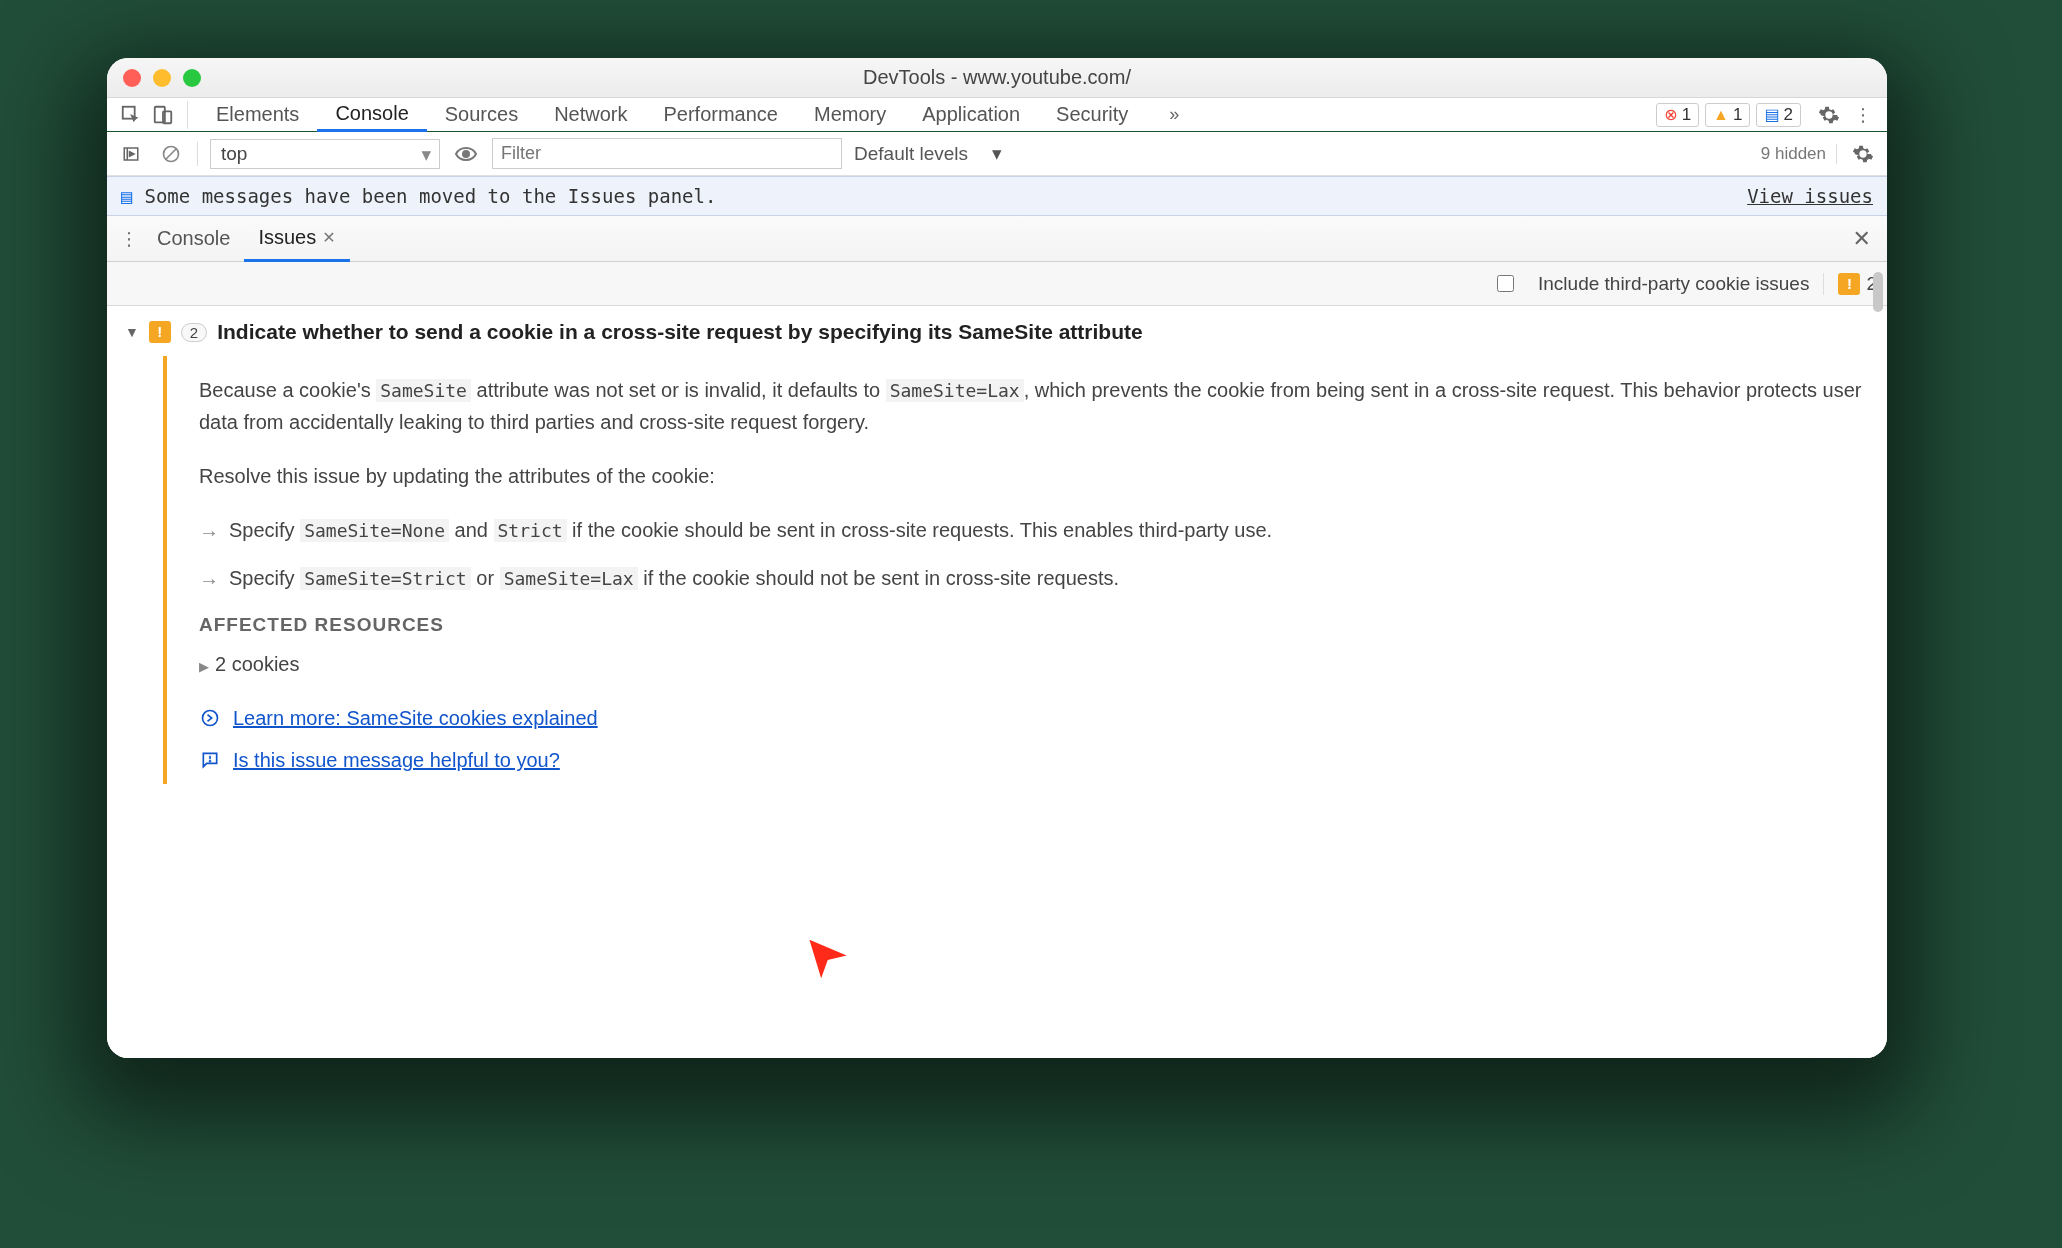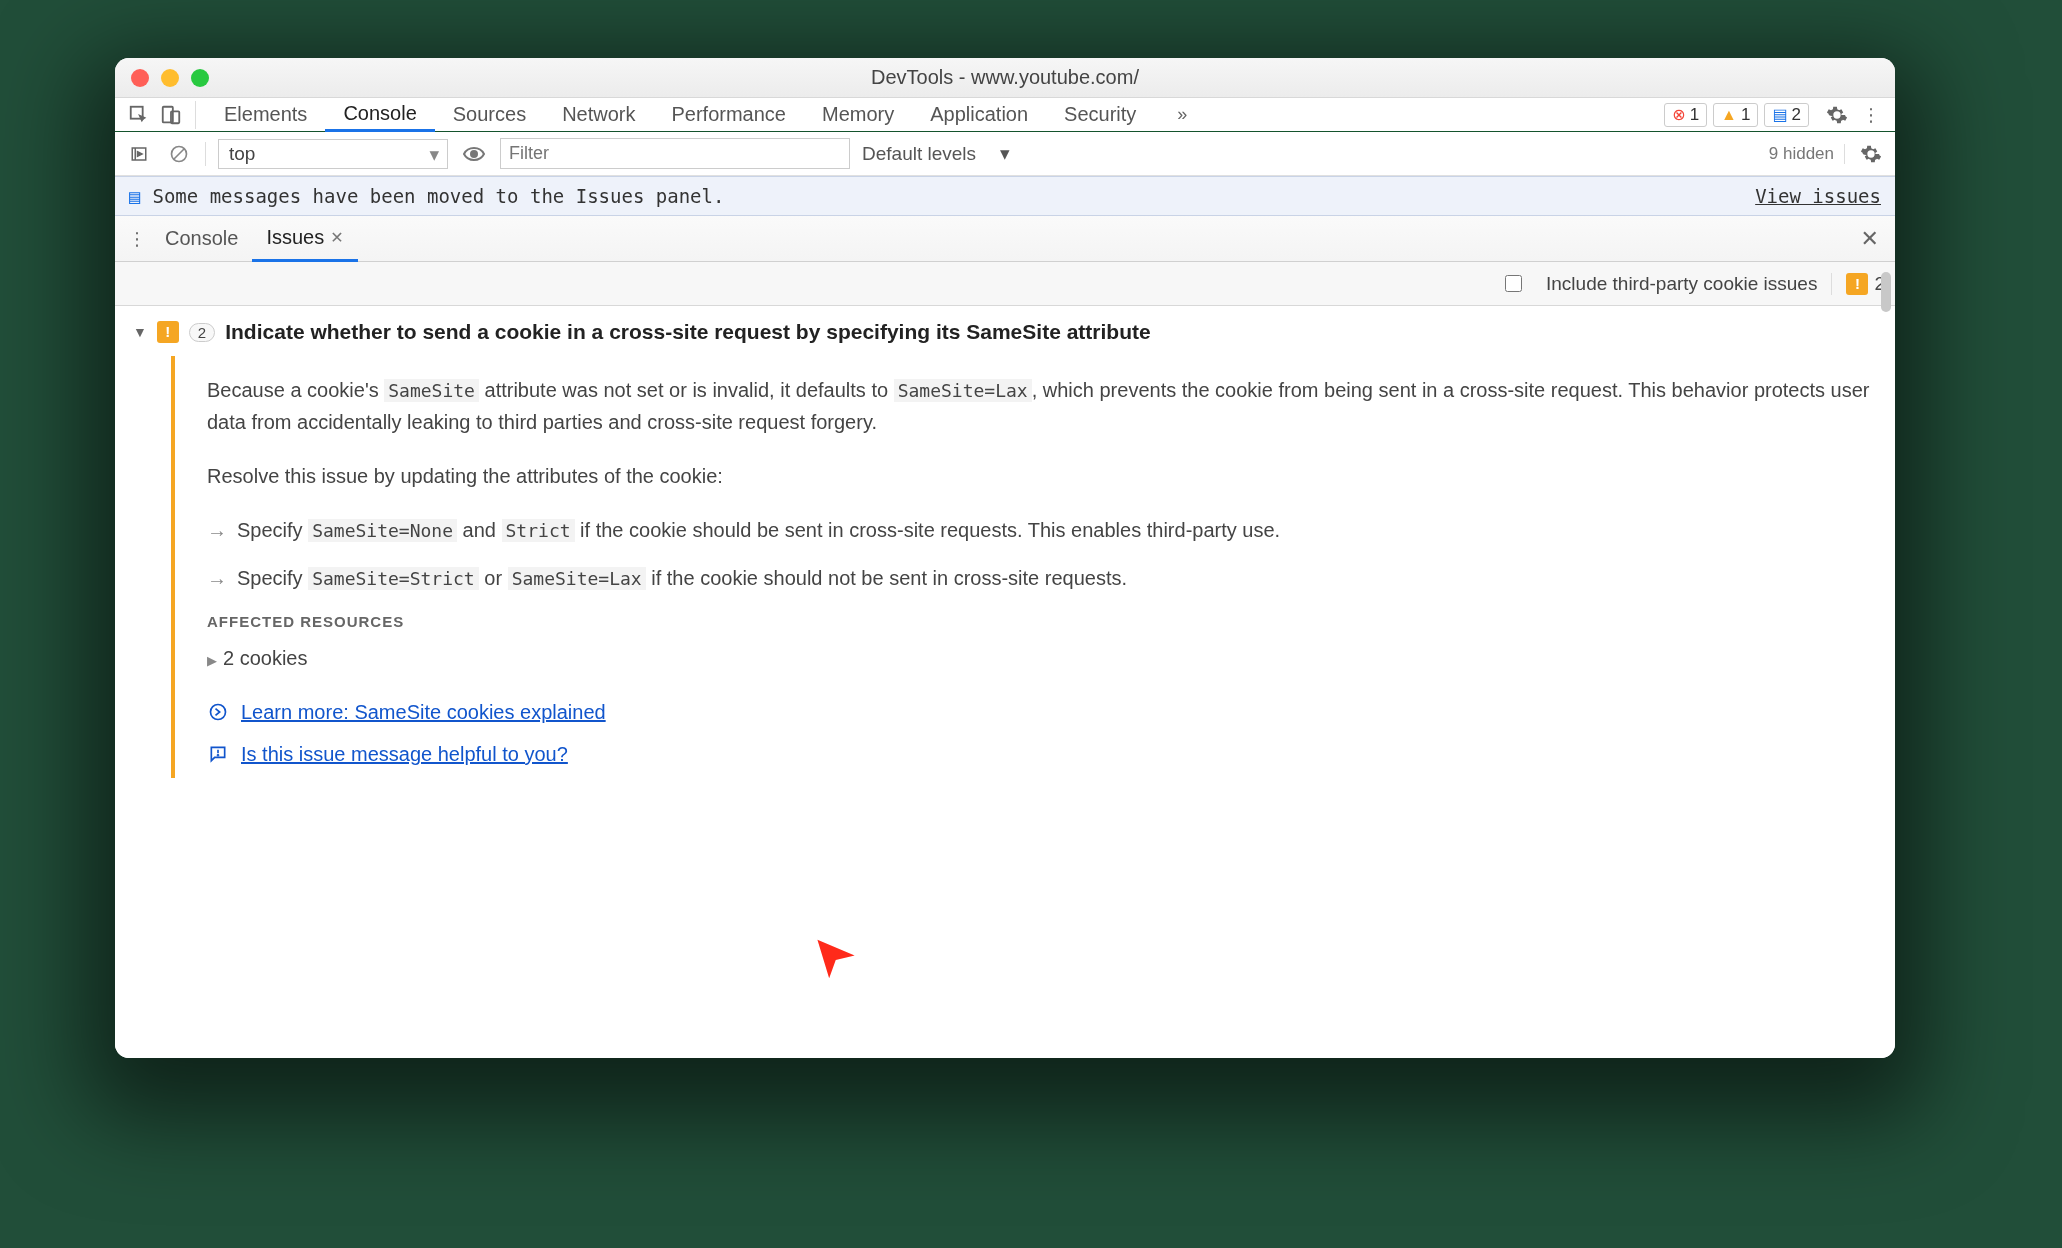--- a/index.html
+++ b/index.html
@@ -12,26 +12,25 @@
     font-size: 18px;
     color: #333;
   }
   .window {
     position: absolute;
     left: 107px;
     top: 58px;
     width: 1780px;
     height: 1000px;
     background: #fff;
-    border-radius: 14px;
+    border-radius: 21px;
     box-shadow: 0 30px 90px 30px rgba(0,0,0,0.55);
     overflow: hidden;
     display: flex;
     flex-direction: column;
-    margin-left: 8px;
   }
   
   .titlebar {
     height: 40px;
     background: linear-gradient(#f6f6f6,#ececec);
     border-bottom: 1px solid #d8d8d8;
     display: flex;
     align-items: center;
     position: relative;
   }
@@ -83,21 +82,21 @@
   .content{flex:1;overflow:auto;padding:14px 18px 30px 18px;font-size:20px;color:#444;background:#fff;}
   .issue-head{display:flex;align-items:center;gap:10px;}
   .expander{color:#666;font-size:14px;cursor:pointer;}
   .pill{border:1px solid #ccc;border-radius:10px;padding:0 8px;font-size:15px;background:#f8f8f8;}
   .issue-title{font-size:21px;color:#222;font-weight:600;}
   .issue-body{margin-left:38px;border-left:4px solid #f5a623;padding:18px 4px 10px 32px;margin-top:12px;line-height:1.6;}
   .issue-body p{margin-bottom:22px;}
   .issue-body .bul{display:flex;gap:10px;margin-bottom:16px;}
   .issue-body .bul .arr{color:#888;}
   code{font-family:Menlo,monospace;background:#f3f3f3;padding:1px 4px;font-size:18px;}
-  .sect-hdr{font-size:15px;letter-spacing:1px;color:#666;font-weight:600;margin:14px 0 8px 0;}
+  .sect-hdr{font-size:19px;letter-spacing:1px;color:#666;font-weight:600;margin:14px 0 8px 0;}
   .disclosure{color:#444;cursor:pointer;}
   .disclosure .tri{color:#888;font-size:13px;margin-right:6px;}
   .link-row{display:flex;align-items:center;gap:12px;margin-top:24px;}
   .link-row a{color:#1155cc;text-decoration:underline;cursor:pointer;font-size:20px;line-height:1.4;}
   .lk-icon{width:22px;height:22px;display:flex;align-items:center;justify-content:center;}
   
   .arrow-anno{position:absolute;left:692px;top:866px;color:#ff2a1a;font-size:54px;transform:rotate(228deg);pointer-events:none;}
   
   .scroll-thumb{position:absolute;right:4px;top:214px;width:10px;height:40px;background:#c8c8c8;border-radius:5px;}
   svg{display:block;}

